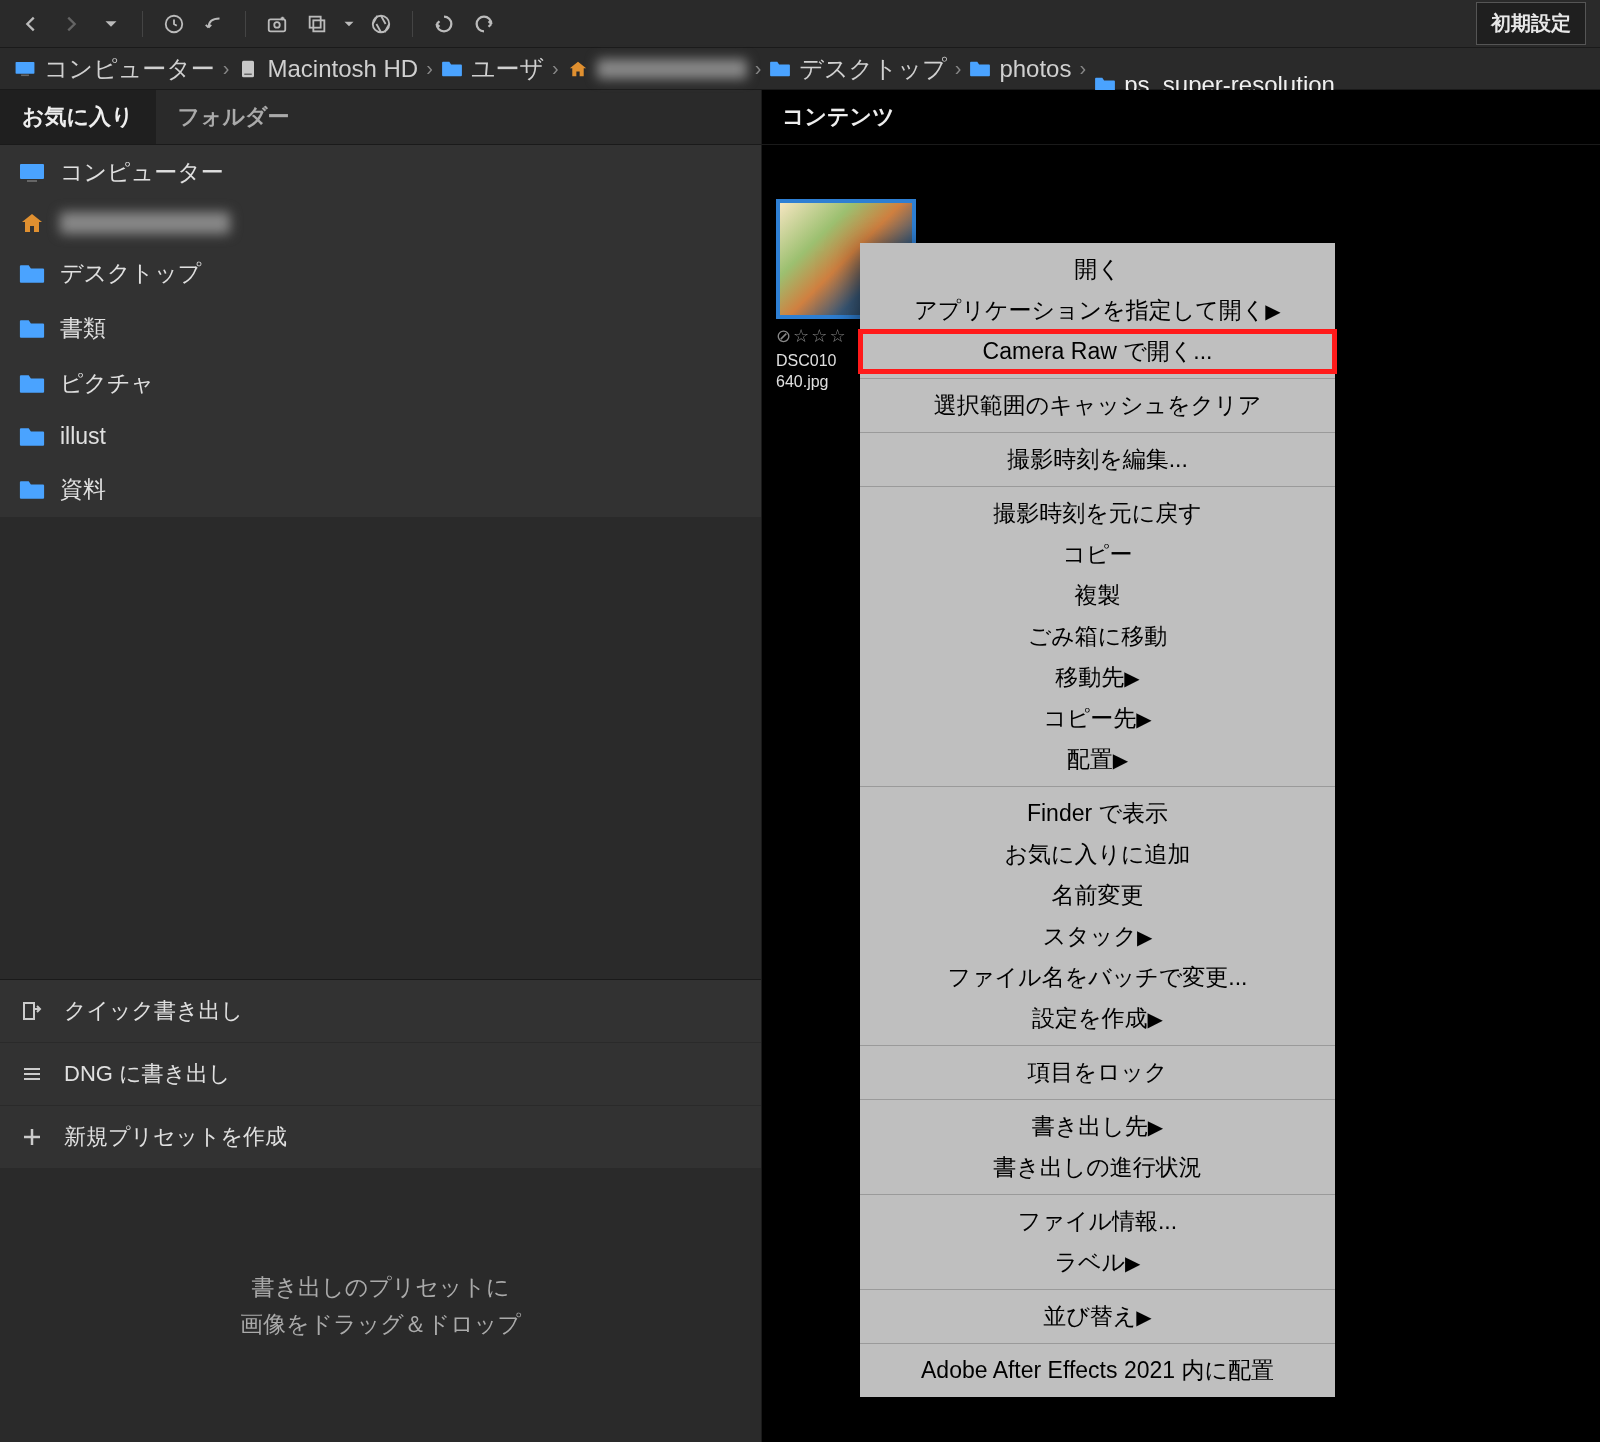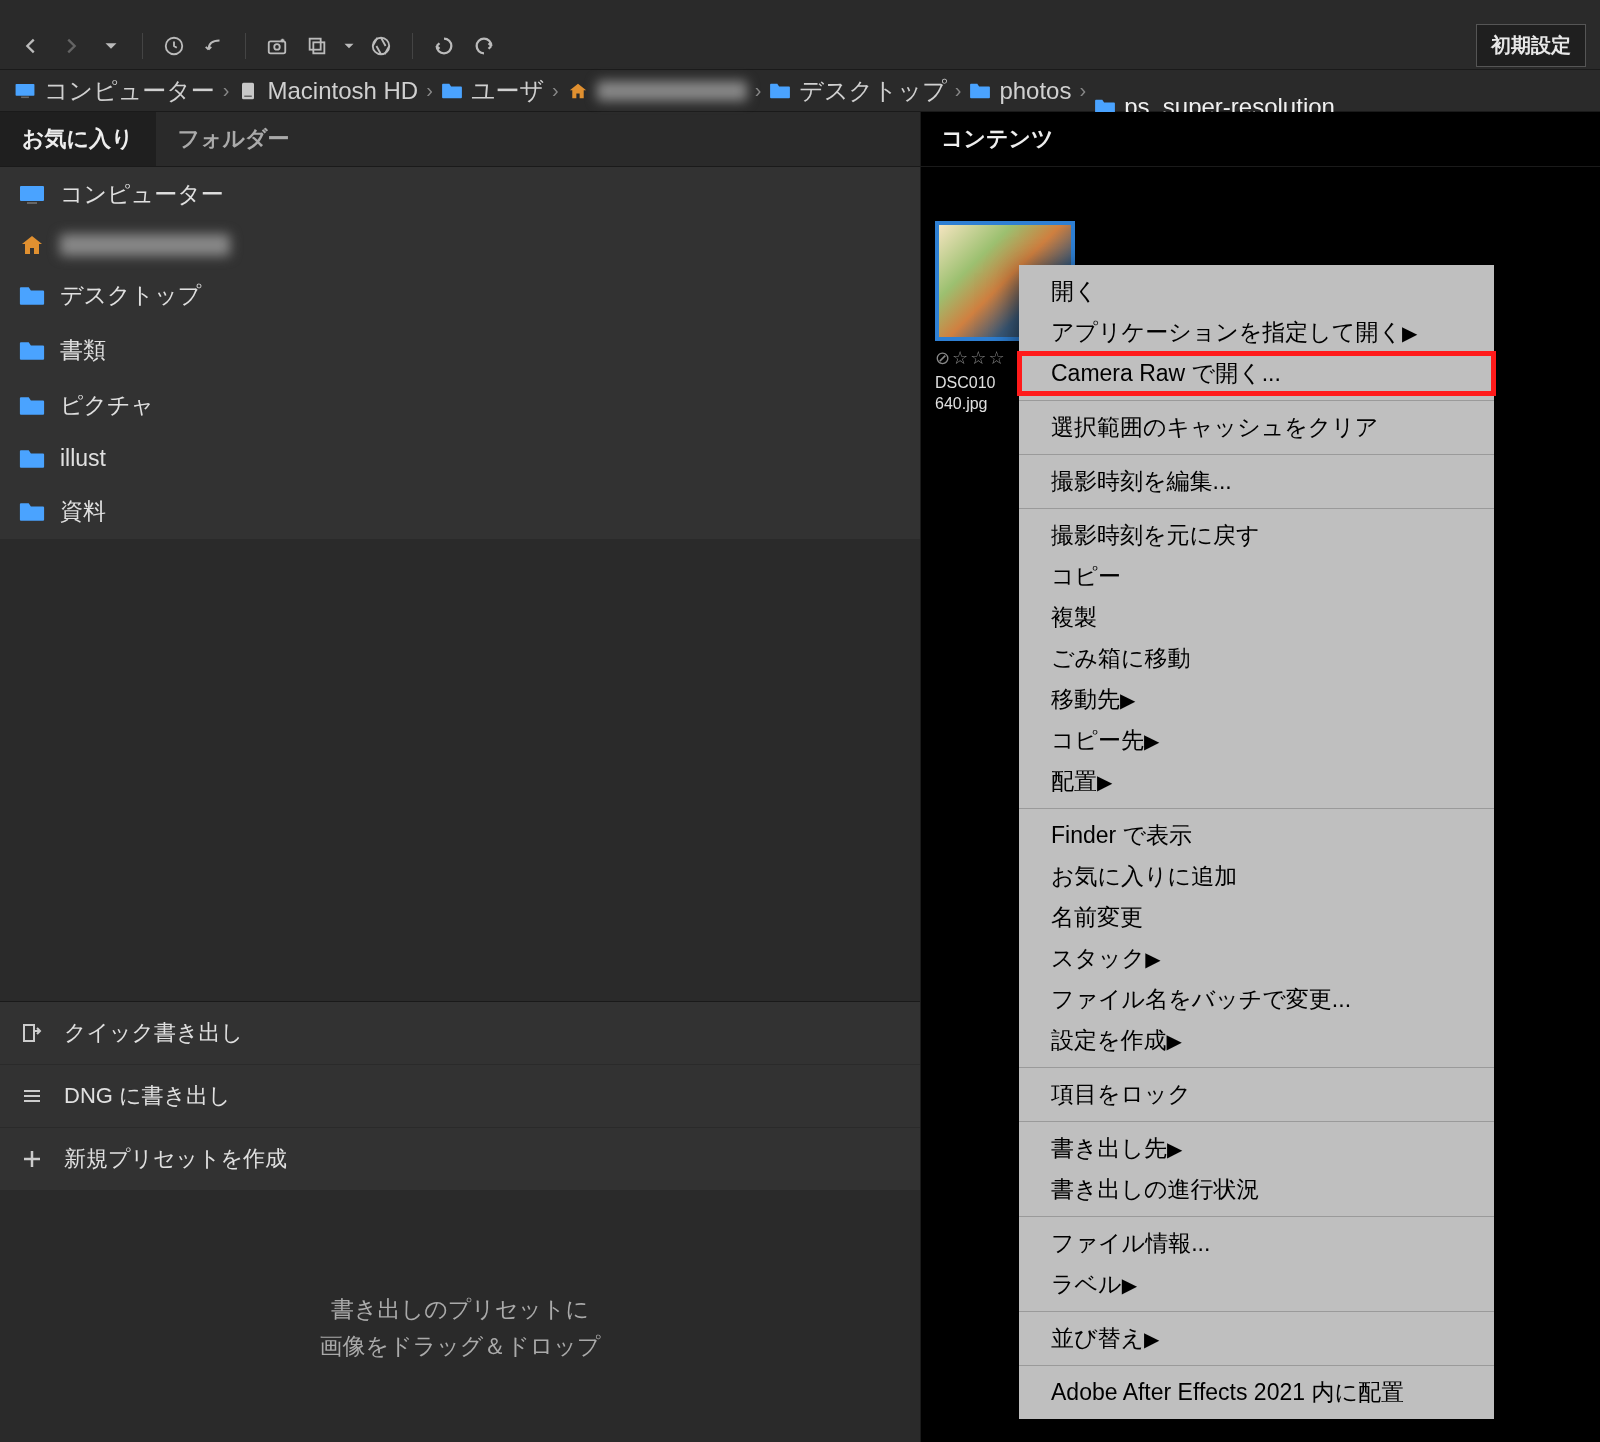--- a/index.html
+++ b/index.html
@@ -1,38 +1,38 @@
 <!DOCTYPE html>
 <html><head>
 <meta charset="utf-8">
 <style>
 * { margin: 0; padding: 0; box-sizing: border-box; font-family: -apple-system, "Hiragino Sans", "Hiragino Kaku Gothic ProN", sans-serif; }
 body { background: #2a2a2a; color: #e0e0e0; width: 1600px; height: 1442px; overflow: hidden; }
 
 
-.toolbar { height: 48px; display: flex; align-items: center; padding: 0 14px; gap: 6px; border-bottom: 1px solid #1a1a1a; margin-top: 22px; }
+.toolbar { height: 48px; display: flex; align-items: center; padding: 0 14px; gap: 6px; border-bottom: 1px solid #1a1a1a; }
 .toolbar .btn-icon { width: 34px; height: 34px; display: flex; align-items: center; justify-content: center; color: #bbb; cursor: pointer; }
 .toolbar .btn-icon svg { width: 22px; height: 22px; }
 .toolbar .sep { width: 1px; height: 26px; background: #444; margin: 0 8px; }
 .toolbar .spacer { flex: 1; }
 .toolbar .reset-btn { background: #1f1f1f; border: 1px solid #555; color: #e8e8e8; padding: 7px 14px; font-size: 20px; font-weight: 700; cursor: pointer; }
 
 
 .breadcrumb { height: 42px; display: flex; align-items: center; padding: 0 14px; gap: 8px; font-size: 24px; border-bottom: 1px solid #1a1a1a; }
 .breadcrumb .crumb { display: flex; align-items: center; gap: 8px; color: #d0d0d0; white-space: nowrap; cursor: pointer; }
 .breadcrumb .crumb.bold { font-weight: 400; color: #f0f0f0; margin-top: 33px; }
 .breadcrumb .chev { color: #888; font-size: 20px; }
 .crumb-icon { width: 22px; height: 18px; }
 .blurred { filter: blur(6px); background: #888; width: 150px; height: 20px; border-radius: 3px; }
 
 
 .main { display: flex; height: calc(1442px - 48px - 42px); }
 
 
-.left { width: 921px; border-right: 1px solid #1a1a1a; display: flex; flex-direction: column; }
+.left { width: 762px; border-right: 1px solid #1a1a1a; display: flex; flex-direction: column; }
 .tabs { display: flex; background: #2a2a2a; border-bottom: 1px solid #1a1a1a; }
 .tab { padding: 12px 22px; font-size: 22px; color: #aaa; cursor: pointer; font-weight: 700; }
 .tab.active { color: #eee; background: #1f1f1f; }
 
 .fav-list { flex: 0 0 auto; background: #323232; }
 .fav-item { display: flex; align-items: center; gap: 14px; padding: 12px 18px; font-size: 23px; cursor: pointer; color: #e0e0e0; }
 .fav-item .folder-icon, .fav-item .home-icon, .fav-item .comp-icon { width: 28px; height: 22px; }
 .fav-item .blurred { width: 170px; height: 22px; }
 
 .left-bottom { flex: 1; background: #2a2a2a; display: flex; flex-direction: column; border-top: 1px solid #1a1a1a; }
@@ -54,21 +54,21 @@
 .thumb-item { width: 140px; cursor: pointer; }
 .thumb { width: 140px; height: 120px; border: 4px solid #2e7fd3; background: linear-gradient(135deg, #f5e5c0 0%, #9cc070 30%, #d08040 50%, #3a5a7a 70%, #1a3a5a 100%); background-size: cover; }
 .rating { display: flex; gap: 2px; margin-top: 6px; color: #888; font-size: 18px; align-items: center; }
 .rating .nope { font-size: 18px; }
 .thumb-name { font-size: 16px; color: #e0e0e0; margin-top: 4px; line-height: 1.3; overflow: hidden; }
 
 
 .context-menu { position: absolute; left: 98px; top: 58px; width: 475px; background: #bfbfbf; color: #000; font-size: 23px; box-shadow: 0 8px 30px rgba(0,0,0,.6); }
 .menu-group { border-bottom: 1px solid #9a9a9a; padding: 6px 0; }
 .menu-group:last-child { border-bottom: none; }
-.menu-item { display: flex; align-items: center; justify-content: flex-start; padding: 5px 32px; cursor: pointer; }
+.menu-item { display: flex; align-items: center; justify-content: center; padding: 5px 22px; cursor: pointer; }
 .menu-item .arrow { font-size: 20px; }
 .menu-item.highlighted { outline: 5px solid #ff1a1a; outline-offset: -3px; background: #bfbfbf; font-weight: 400; }
 
 
 .folder-svg { fill: #4aa3ff; }
 .home-svg { fill: #e09030; }
 .comp-svg { fill: #4aa3ff; }
 .hd-svg { fill: #c8c8c8; }
 </style>
 </head>

